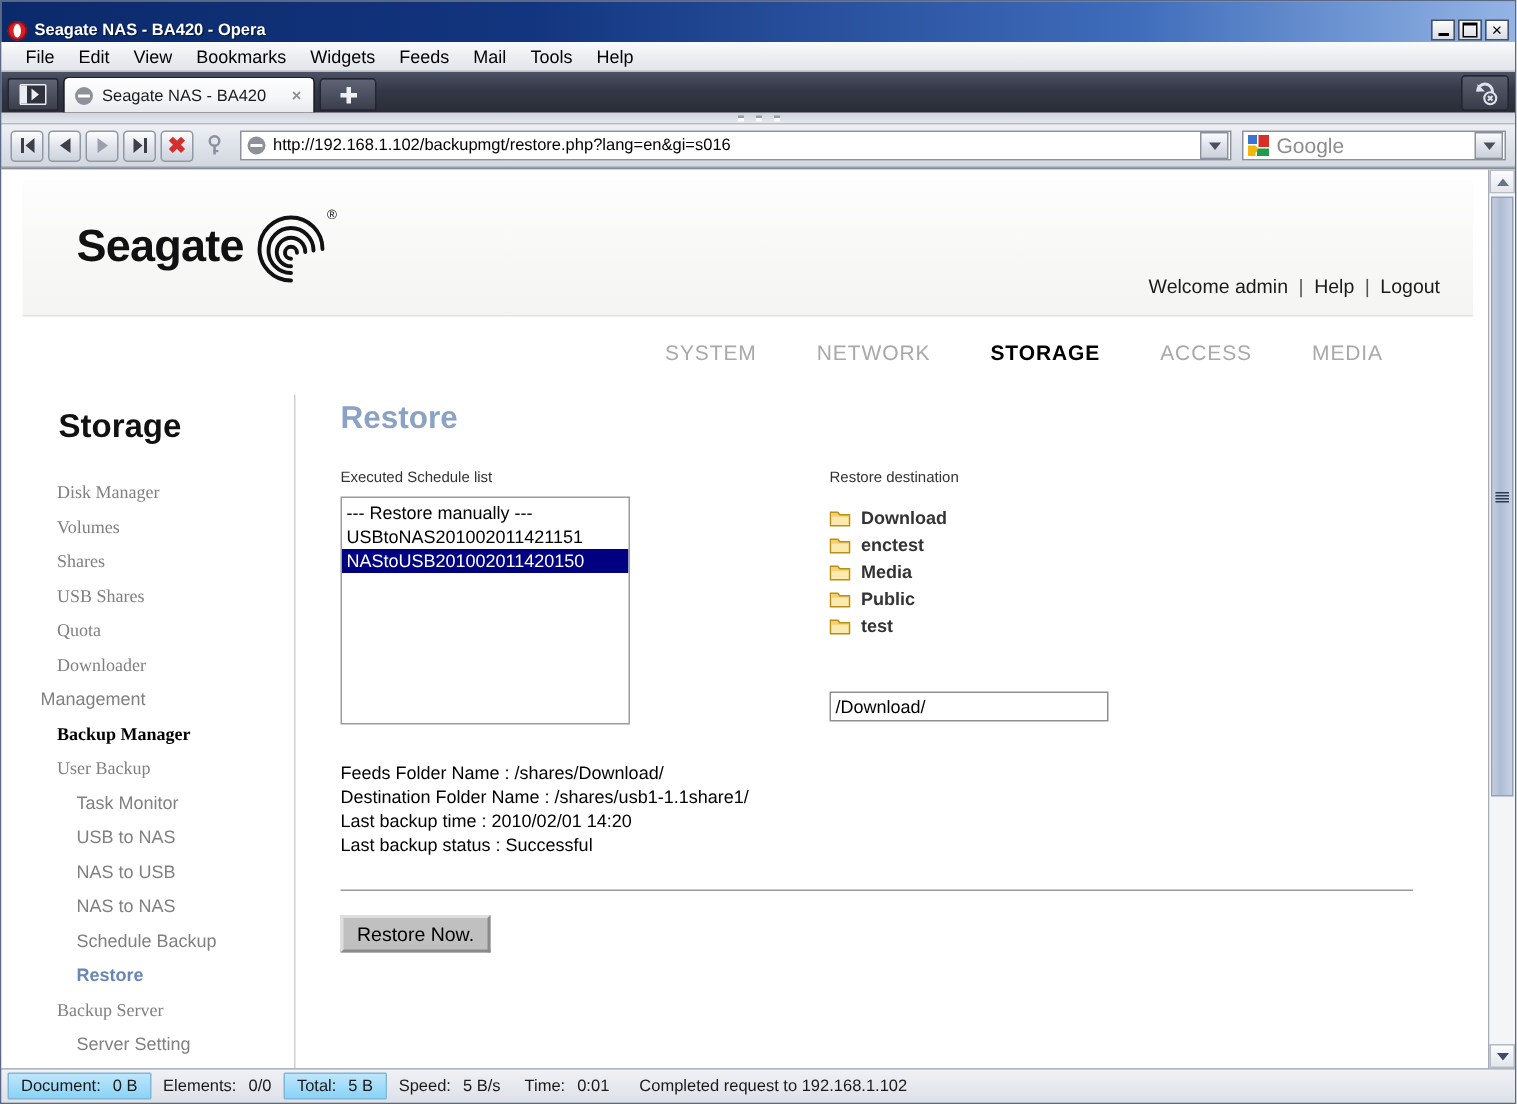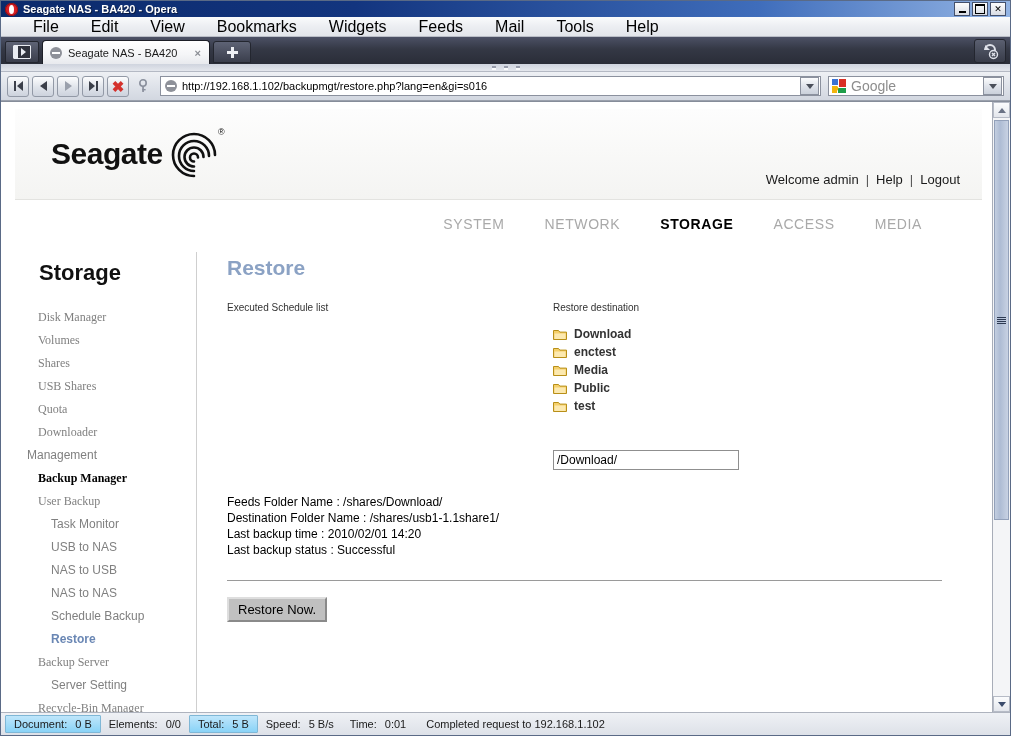--- a/index.html
+++ b/index.html
@@ -20,21 +20,21 @@
     box-sizing: border-box;
     display: flex;
     flex-direction: column;
   }
 
   
   .titlebar {
     height: 16px;
     background: linear-gradient(to right, #0b2a6b 0%, #13357f 35%, #3f6dbb 75%, #93b4e4 100%);
     display: flex; align-items: center;
-    padding: 0 2px 0 4px;
+    padding: 11px 2px 0 4px;
     flex: 0 0 auto;
     position: relative;
   }
   .opera-logo {
     width: 13px; height: 13px; border-radius: 50%;
     background: #d81f26;
     position: relative;
     margin-right: 5px;
     flex: 0 0 auto;
     box-shadow: inset 0 0 0 1px #8c0f14;
@@ -67,24 +67,23 @@
   
   .menubar {
     height: 19px;
     background: linear-gradient(to bottom, #fafbfc 0%, #eceef2 50%, #e2e5ea 100%);
     display: flex; align-items: center;
     padding-left: 8px;
     border-bottom: 1px solid #b9bdc6;
     flex: 0 0 auto;
   }
   .menu-item {
-    font-size: 16px; color: #000;
+    font-size: 12px; color: #000;
     padding: 2px 8px;
     white-space: nowrap;
-    margin-left: 16px;
   }
 
   
   .tabbar {
     height: 27px;
     background: linear-gradient(to bottom, #4c5165 0%, #343845 45%, #2a2d38 100%);
     display: flex; align-items: flex-end;
     padding-left: 4px;
     flex: 0 0 auto;
     position: relative;
@@ -592,20 +591,25 @@
           <div class="side-item lvl1">Server Setting</div>
           <div class="side-item lvl0">Recycle-Bin Manager</div>
         </div>
 
         <div class="sg-main">
           <div class="main-title">Restore</div>
 
           <div class="cols">
             <div class="col-left">
               <div class="field-label">Executed Schedule list</div>
+              <div class="listbox">
+                <div class="listopt">--- Restore manually ---</div>
+                <div class="listopt">USBtoNAS201002011421151</div>
+                <div class="listopt sel">NAStoUSB201002011420150</div>
+              </div>
             </div>
 
             <div class="col-right">
               <div class="field-label">Restore destination</div>
               <div class="folder-list">
                 <div class="folder-row">
                   <svg width="14" height="12" viewBox="0 0 14 12" aria-hidden="true">
                     <path d="M0.5 1.5 h5 l1.3 1.6 h6.7 v7.4 h-13 z" fill="#f5d06b" stroke="#b88f18" stroke-width="1"></path>
                     <path d="M1.5 4.5 h11 v5.5 h-11 z" fill="#fce9b0"></path>
                   </svg>

